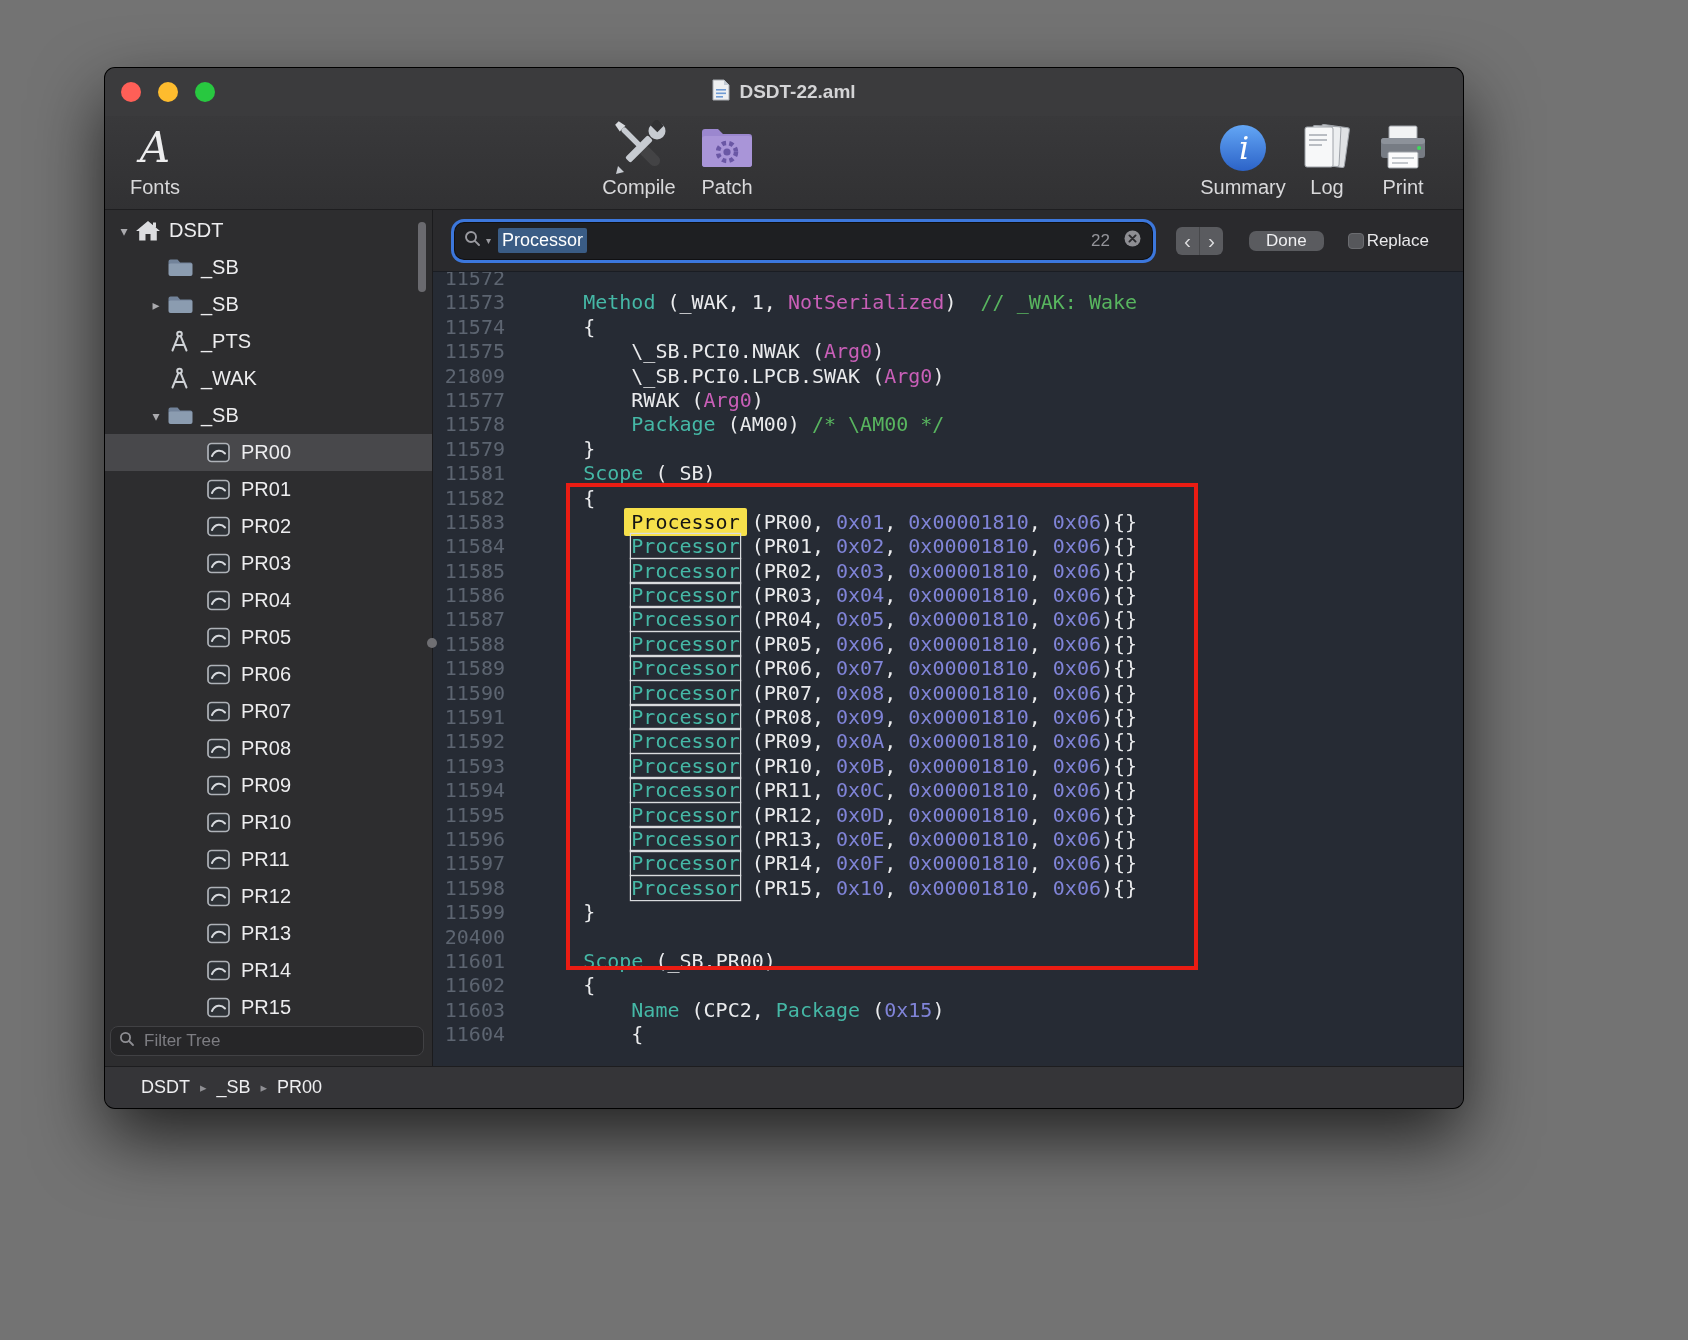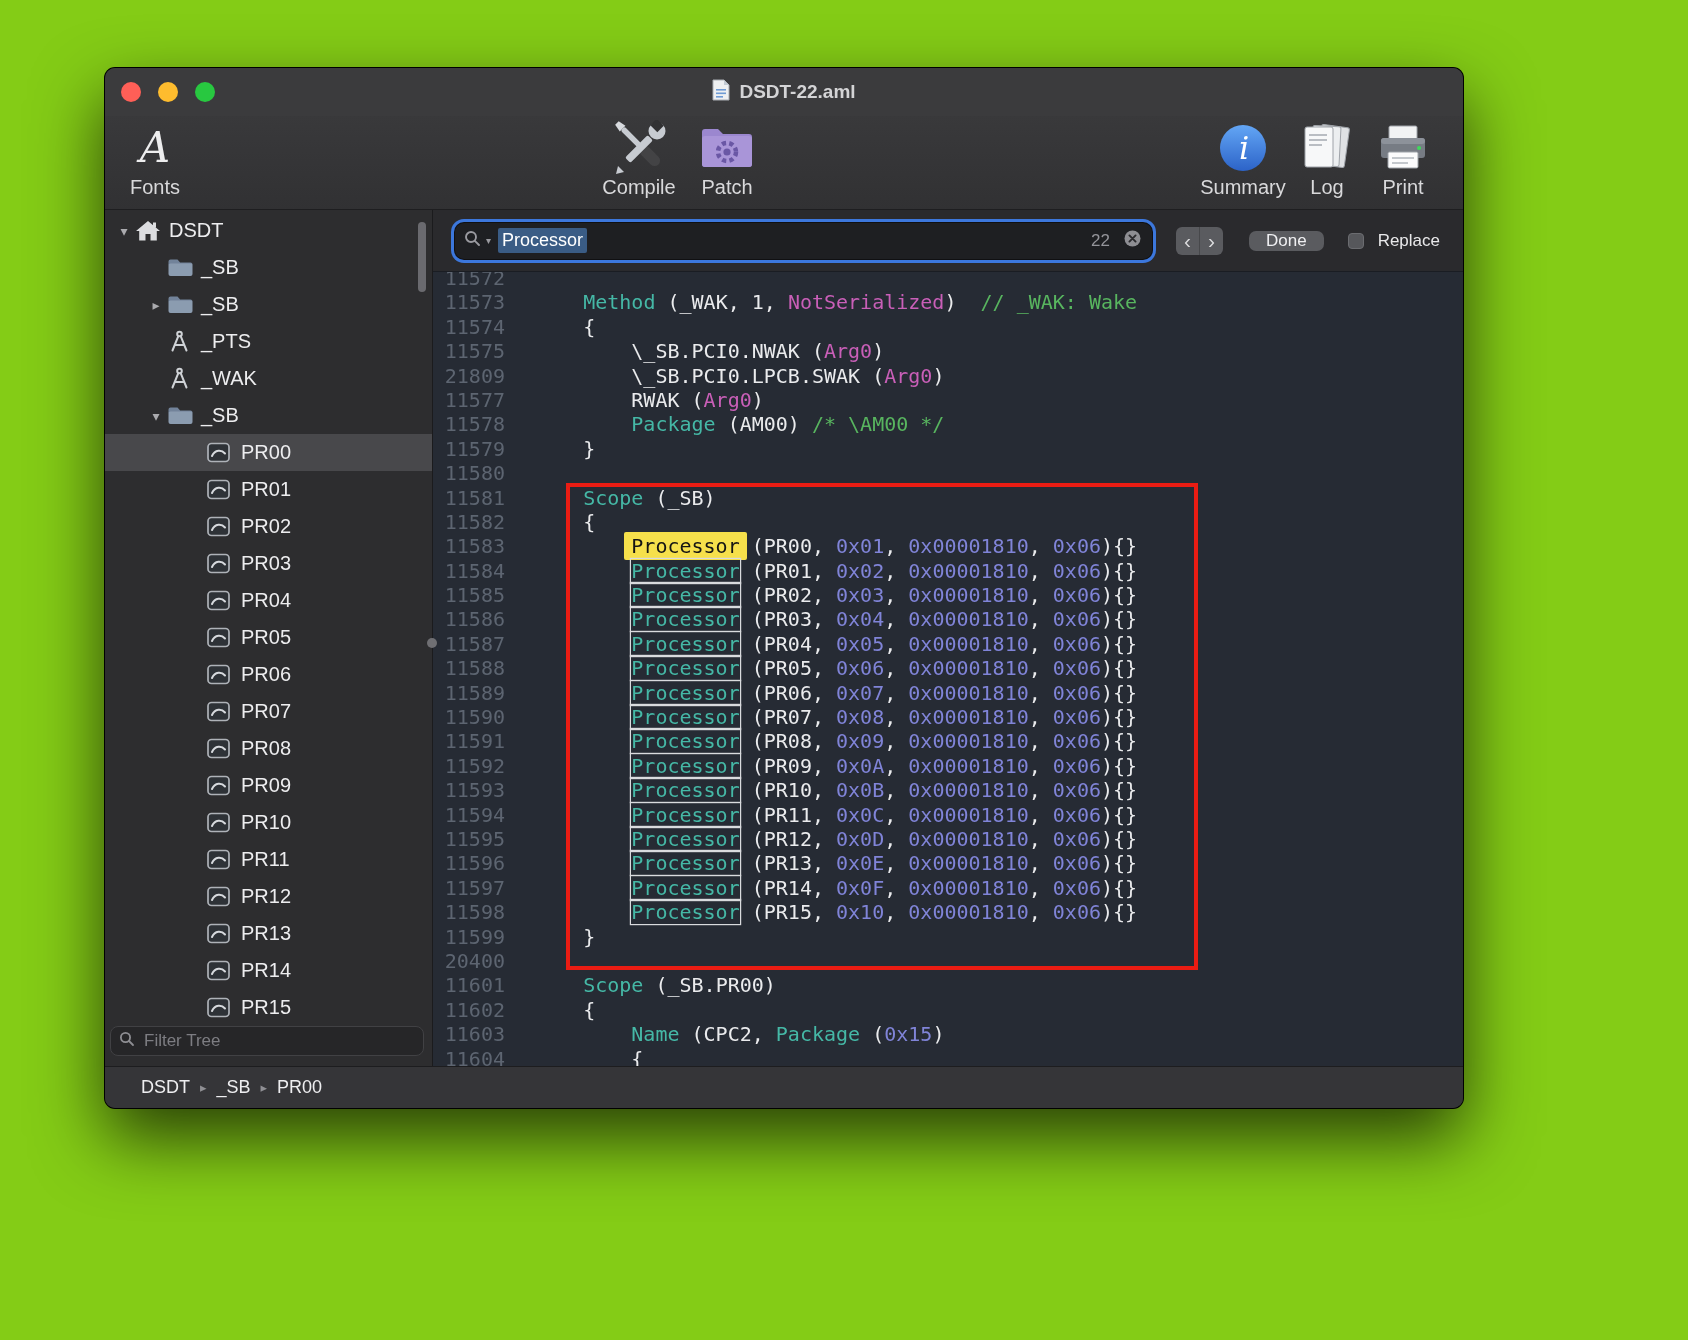--- a/index.html
+++ b/index.html
@@ -1,16 +1,16 @@
 <!DOCTYPE html>
 <html><head>
 <meta charset="utf-8">
 <style>
   html,body{margin:0;padding:0;background:#000;}
-  .stage{position:relative;width:1688px;height:1340px;background:#84cc16;overflow:hidden;
+  .stage{position:relative;width:1688px;height:1340px;background:#737373;overflow:hidden;
          font-family:"Liberation Sans",sans-serif;-webkit-font-smoothing:antialiased;}
   .window{position:absolute;left:105px;top:68px;width:1358px;height:1040px;border-radius:10px;
           overflow:hidden;background:#2d2d2f;box-shadow:0 30px 70px rgba(0,0,0,.7),0 0 0 1px #000;}
 
   
   .titlebar{position:relative;height:48px;background:#3b3b3d;display:flex;align-items:center;}
   .lights{display:flex;gap:17px;margin-left:16px;z-index:2;}
   .light{width:20px;height:20px;border-radius:50%;}
   .light.red{background:#ff5f57;}
   .light.yellow{background:#febc2e;}
@@ -66,21 +66,21 @@
   .schev{color:#9a9aa0;font-size:10px;margin-right:2px;}
   .query{background:#3a5c85;color:#fff;font-size:18px;padding:2px 4px;border-radius:2px;white-space:pre;}
   .sspacer{flex:1;}
   .scount{color:#94949a;font-size:17px;margin-right:8px;}
   .navseg{margin-left:24px;display:flex;}
   .navbtn{width:23px;height:28px;background:#5a5b5f;color:#dcdcde;font-size:21px;display:flex;align-items:center;justify-content:center;line-height:1;}
   .navbtn.prev{border-radius:6px 0 0 6px;border-right:1px solid #47484b;}
   .navbtn.next{border-radius:0 6px 6px 0;}
   .donebtn{margin-left:26px;height:20px;padding:0 17px;background:#5a5b5f;border-radius:7px;color:#efeff1;
            font-size:17px;display:flex;align-items:center;}
-  .replace{margin-left:24px;display:flex;align-items:center;gap:14px;}
+  .replace{margin-left:24px;display:flex;align-items:center;gap:3px;}
   .cb{width:16px;height:16px;border-radius:4px;background:#56575b;border:1px solid #6b6c70;box-sizing:border-box;}
   .replabel{color:#e8e8ea;font-size:17px;}
 
   .code-scroll{position:absolute;top:62px;left:0;right:0;bottom:0;overflow:hidden;}
   .lines{margin-top:-6px;font-family:"DejaVu Sans Mono",monospace;font-size:20px;line-height:24.4px;}
   .cline{display:flex;height:24.4px;white-space:pre;}
   .lnum{width:88px;flex:none;text-align:right;padding-right:16px;color:#5d6571;box-sizing:border-box;user-select:none;}
   .ltext{padding-left:14px;}
   .tok-pl{color:#eaebed;}
   .tok-kw{color:#45b8a6;}
@@ -480,21 +480,20 @@
         <div class="code-scroll">
           <div class="lines" id="code-lines">
               <div class="cline"><span class="lnum">11572</span><span class="ltext"></span></div>
               <div class="cline"><span class="lnum">11573</span><span class="ltext"><span class="tok-pl">    </span><span class="tok-kw">Method</span><span class="tok-pl"> (_WAK, 1, </span><span class="tok-arg">NotSerialized</span><span class="tok-pl">)  </span><span class="tok-com">// _WAK: Wake</span></span></div>
               <div class="cline"><span class="lnum">11574</span><span class="ltext"><span class="tok-pl">    {</span></span></div>
               <div class="cline"><span class="lnum">11575</span><span class="ltext"><span class="tok-pl">        \_SB.PCI0.NWAK (</span><span class="tok-arg">Arg0</span><span class="tok-pl">)</span></span></div>
               <div class="cline"><span class="lnum">21809</span><span class="ltext"><span class="tok-pl">        \_SB.PCI0.LPCB.SWAK (</span><span class="tok-arg">Arg0</span><span class="tok-pl">)</span></span></div>
               <div class="cline"><span class="lnum">11577</span><span class="ltext"><span class="tok-pl">        RWAK (</span><span class="tok-arg">Arg0</span><span class="tok-pl">)</span></span></div>
               <div class="cline"><span class="lnum">11578</span><span class="ltext"><span class="tok-pl">        </span><span class="tok-kw">Package</span><span class="tok-pl"> (AM00) </span><span class="tok-com">/* \AM00 */</span></span></div>
               <div class="cline"><span class="lnum">11579</span><span class="ltext"><span class="tok-pl">    }</span></span></div>
-              <div class="cline"><span class="lnum">11580</span><span class="ltext"></span></div>
               <div class="cline"><span class="lnum">11581</span><span class="ltext"><span class="tok-pl">    </span><span class="tok-kw">Scope</span><span class="tok-pl"> (_SB)</span></span></div>
               <div class="cline"><span class="lnum">11582</span><span class="ltext"><span class="tok-pl">    {</span></span></div>
               <div class="cline"><span class="lnum">11583</span><span class="ltext"><span class="tok-pl">        </span><span class="tok-cur">Processor</span><span class="tok-pl"> (PR00, </span><span class="tok-num">0x01</span><span class="tok-pl">, </span><span class="tok-num">0x00001810</span><span class="tok-pl">, </span><span class="tok-num">0x06</span><span class="tok-pl">){}</span></span></div>
               <div class="cline"><span class="lnum">11584</span><span class="ltext"><span class="tok-pl">        </span><span class="tok-match">Processor</span><span class="tok-pl"> (PR01, </span><span class="tok-num">0x02</span><span class="tok-pl">, </span><span class="tok-num">0x00001810</span><span class="tok-pl">, </span><span class="tok-num">0x06</span><span class="tok-pl">){}</span></span></div>
               <div class="cline"><span class="lnum">11585</span><span class="ltext"><span class="tok-pl">        </span><span class="tok-match">Processor</span><span class="tok-pl"> (PR02, </span><span class="tok-num">0x03</span><span class="tok-pl">, </span><span class="tok-num">0x00001810</span><span class="tok-pl">, </span><span class="tok-num">0x06</span><span class="tok-pl">){}</span></span></div>
               <div class="cline"><span class="lnum">11586</span><span class="ltext"><span class="tok-pl">        </span><span class="tok-match">Processor</span><span class="tok-pl"> (PR03, </span><span class="tok-num">0x04</span><span class="tok-pl">, </span><span class="tok-num">0x00001810</span><span class="tok-pl">, </span><span class="tok-num">0x06</span><span class="tok-pl">){}</span></span></div>
               <div class="cline"><span class="lnum">11587</span><span class="ltext"><span class="tok-pl">        </span><span class="tok-match">Processor</span><span class="tok-pl"> (PR04, </span><span class="tok-num">0x05</span><span class="tok-pl">, </span><span class="tok-num">0x00001810</span><span class="tok-pl">, </span><span class="tok-num">0x06</span><span class="tok-pl">){}</span></span></div>
               <div class="cline"><span class="lnum">11588</span><span class="ltext"><span class="tok-pl">        </span><span class="tok-match">Processor</span><span class="tok-pl"> (PR05, </span><span class="tok-num">0x06</span><span class="tok-pl">, </span><span class="tok-num">0x00001810</span><span class="tok-pl">, </span><span class="tok-num">0x06</span><span class="tok-pl">){}</span></span></div>
               <div class="cline"><span class="lnum">11589</span><span class="ltext"><span class="tok-pl">        </span><span class="tok-match">Processor</span><span class="tok-pl"> (PR06, </span><span class="tok-num">0x07</span><span class="tok-pl">, </span><span class="tok-num">0x00001810</span><span class="tok-pl">, </span><span class="tok-num">0x06</span><span class="tok-pl">){}</span></span></div>
               <div class="cline"><span class="lnum">11590</span><span class="ltext"><span class="tok-pl">        </span><span class="tok-match">Processor</span><span class="tok-pl"> (PR07, </span><span class="tok-num">0x08</span><span class="tok-pl">, </span><span class="tok-num">0x00001810</span><span class="tok-pl">, </span><span class="tok-num">0x06</span><span class="tok-pl">){}</span></span></div>

